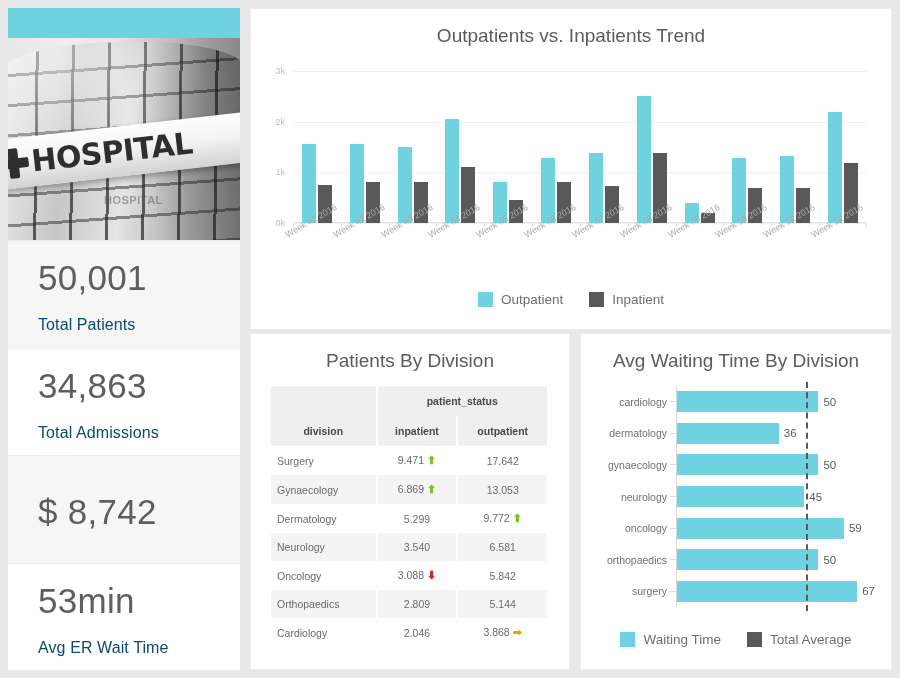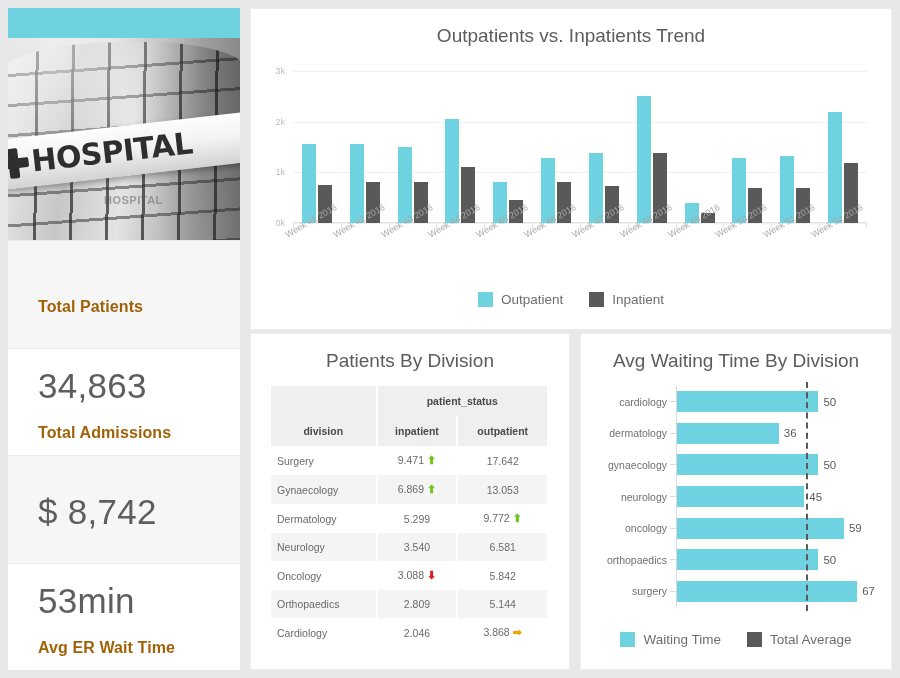--- a/index.html
+++ b/index.html
@@ -139,22 +139,22 @@
   .kpi.alt { background: #f6f6f6; }
   .kpi-value {
     font-size: 35px;
     color: #5e5e5e;
     line-height: 1.05;
     font-weight: 400;
     letter-spacing: .3px;
   }
   .kpi-label {
     font-size: 16px;
-    color: #a16207;
-    font-weight: 700;
+    color: #0c4a6e;
+    font-weight: 400;
     margin-top: 19px;
     letter-spacing: .1px;
   }
 
   
   .right {
     flex: 1 1 auto;
     display: flex;
     flex-direction: column;
     gap: 3px;
@@ -375,20 +375,21 @@
         <div class="bp-shade"></div>
         <div class="bp-sign">
           <span class="bp-cross"></span>
           <span class="bp-signword">HOSPITAL</span>
         </div>
         <div class="bp-ghost">HOSPITAL</div>
       </div>
     </div>
 
     <div class="kpi alt">
+      <div class="kpi-value">50,001</div>
       <div class="kpi-label">Total Patients</div>
     </div>
     <div class="kpi">
       <div class="kpi-value">34,863</div>
       <div class="kpi-label">Total Admissions</div>
     </div>
     <div class="kpi alt">
       <div class="kpi-value">$ 8,742</div>
     </div>
     <div class="kpi">

